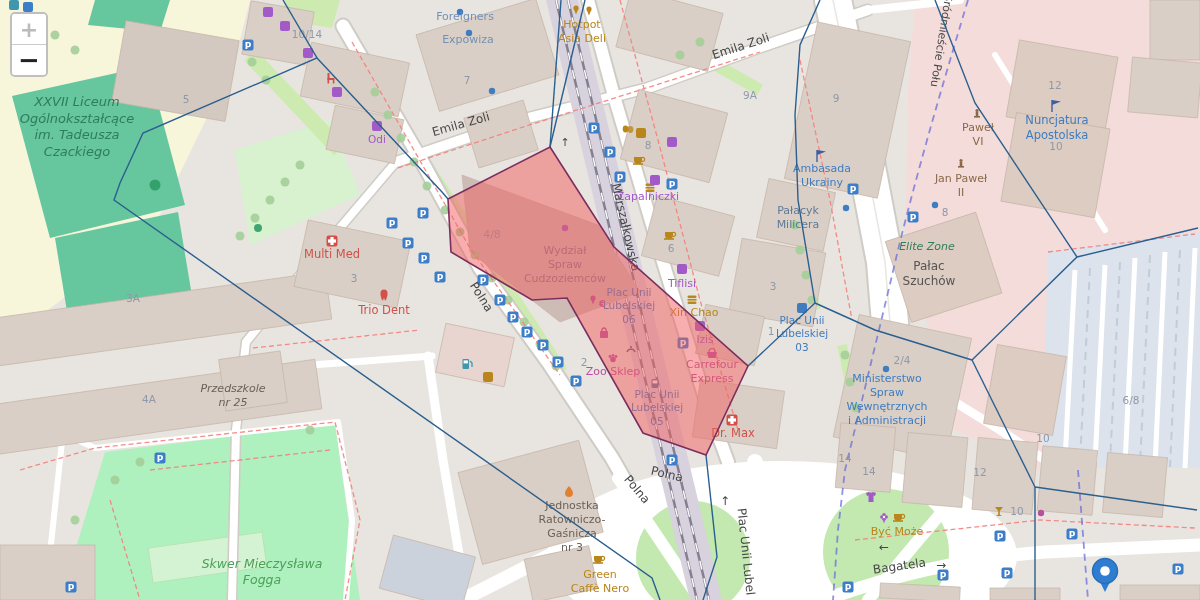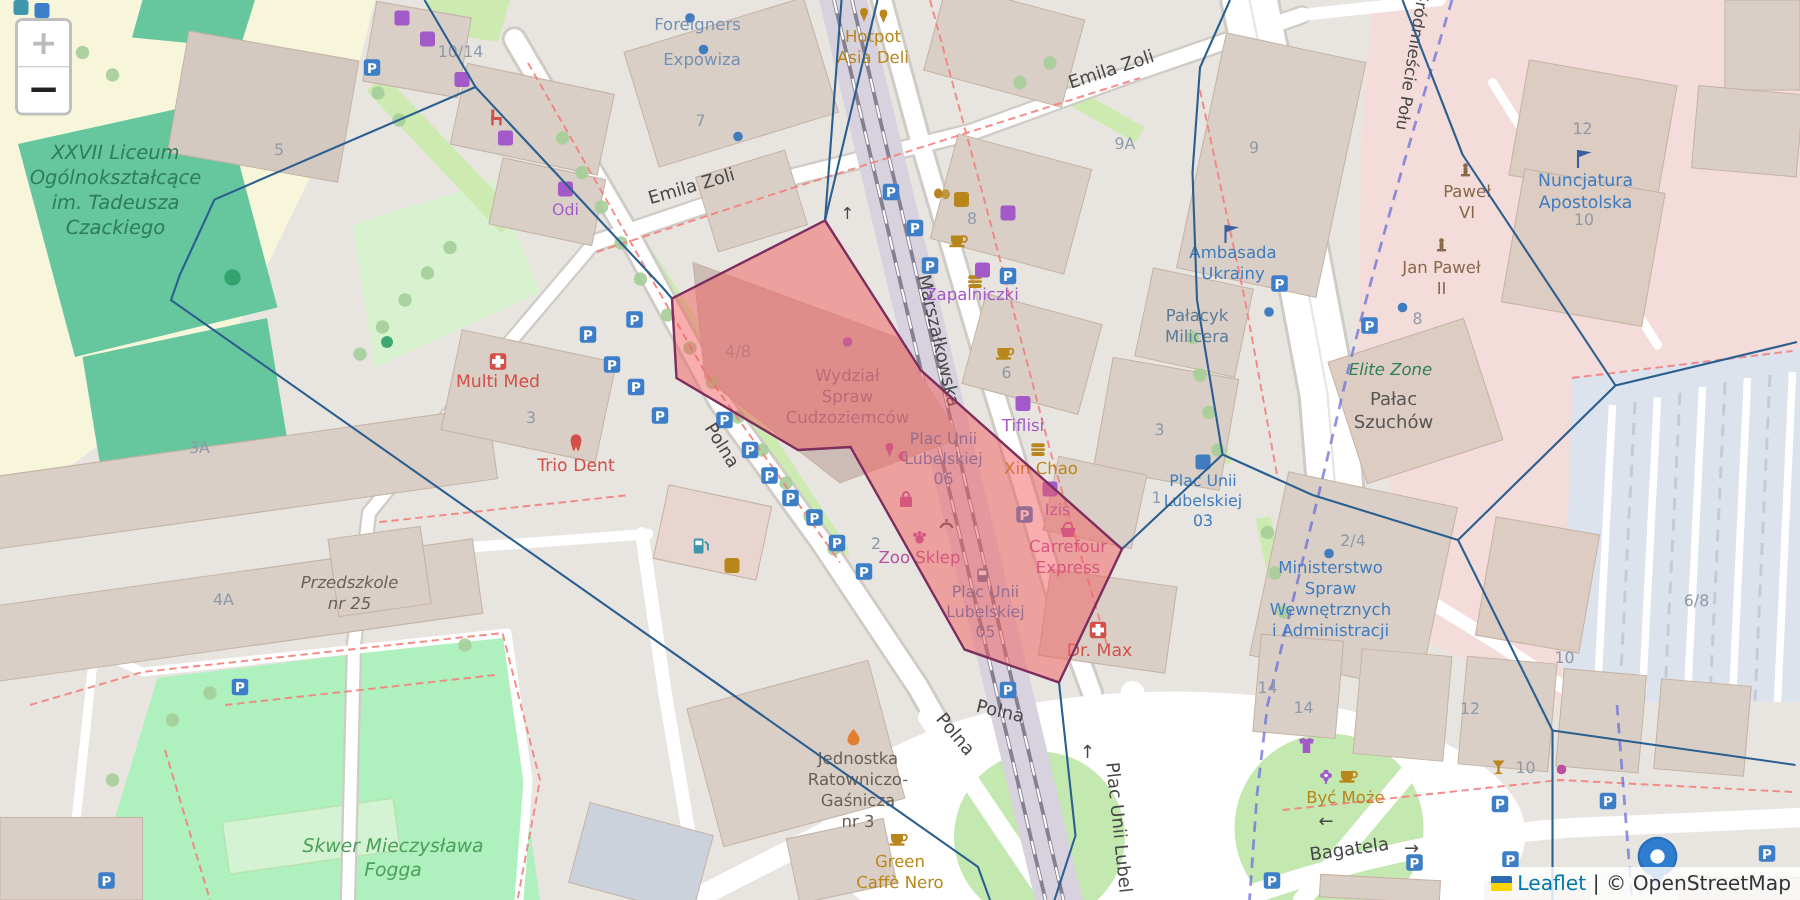--- a/index.html
+++ b/index.html
@@ -623,14 +623,13 @@
           <circle cx="1105" cy="571" r="4.8" fill="#ffffff"></circle>
         </g>
       </g>
   </svg>
 
   <div class="zoom-ctl">
     <div class="zoom-btn plus">+</div>
     <div class="zoom-btn minus">−</div>
   </div>
 
-  <div class="attr"><span class="ua-flag"></span><a>Leaflet</a><span> | </span><span>© OpenStreetMap</span></div>
 </div>
 
 </body></html>

